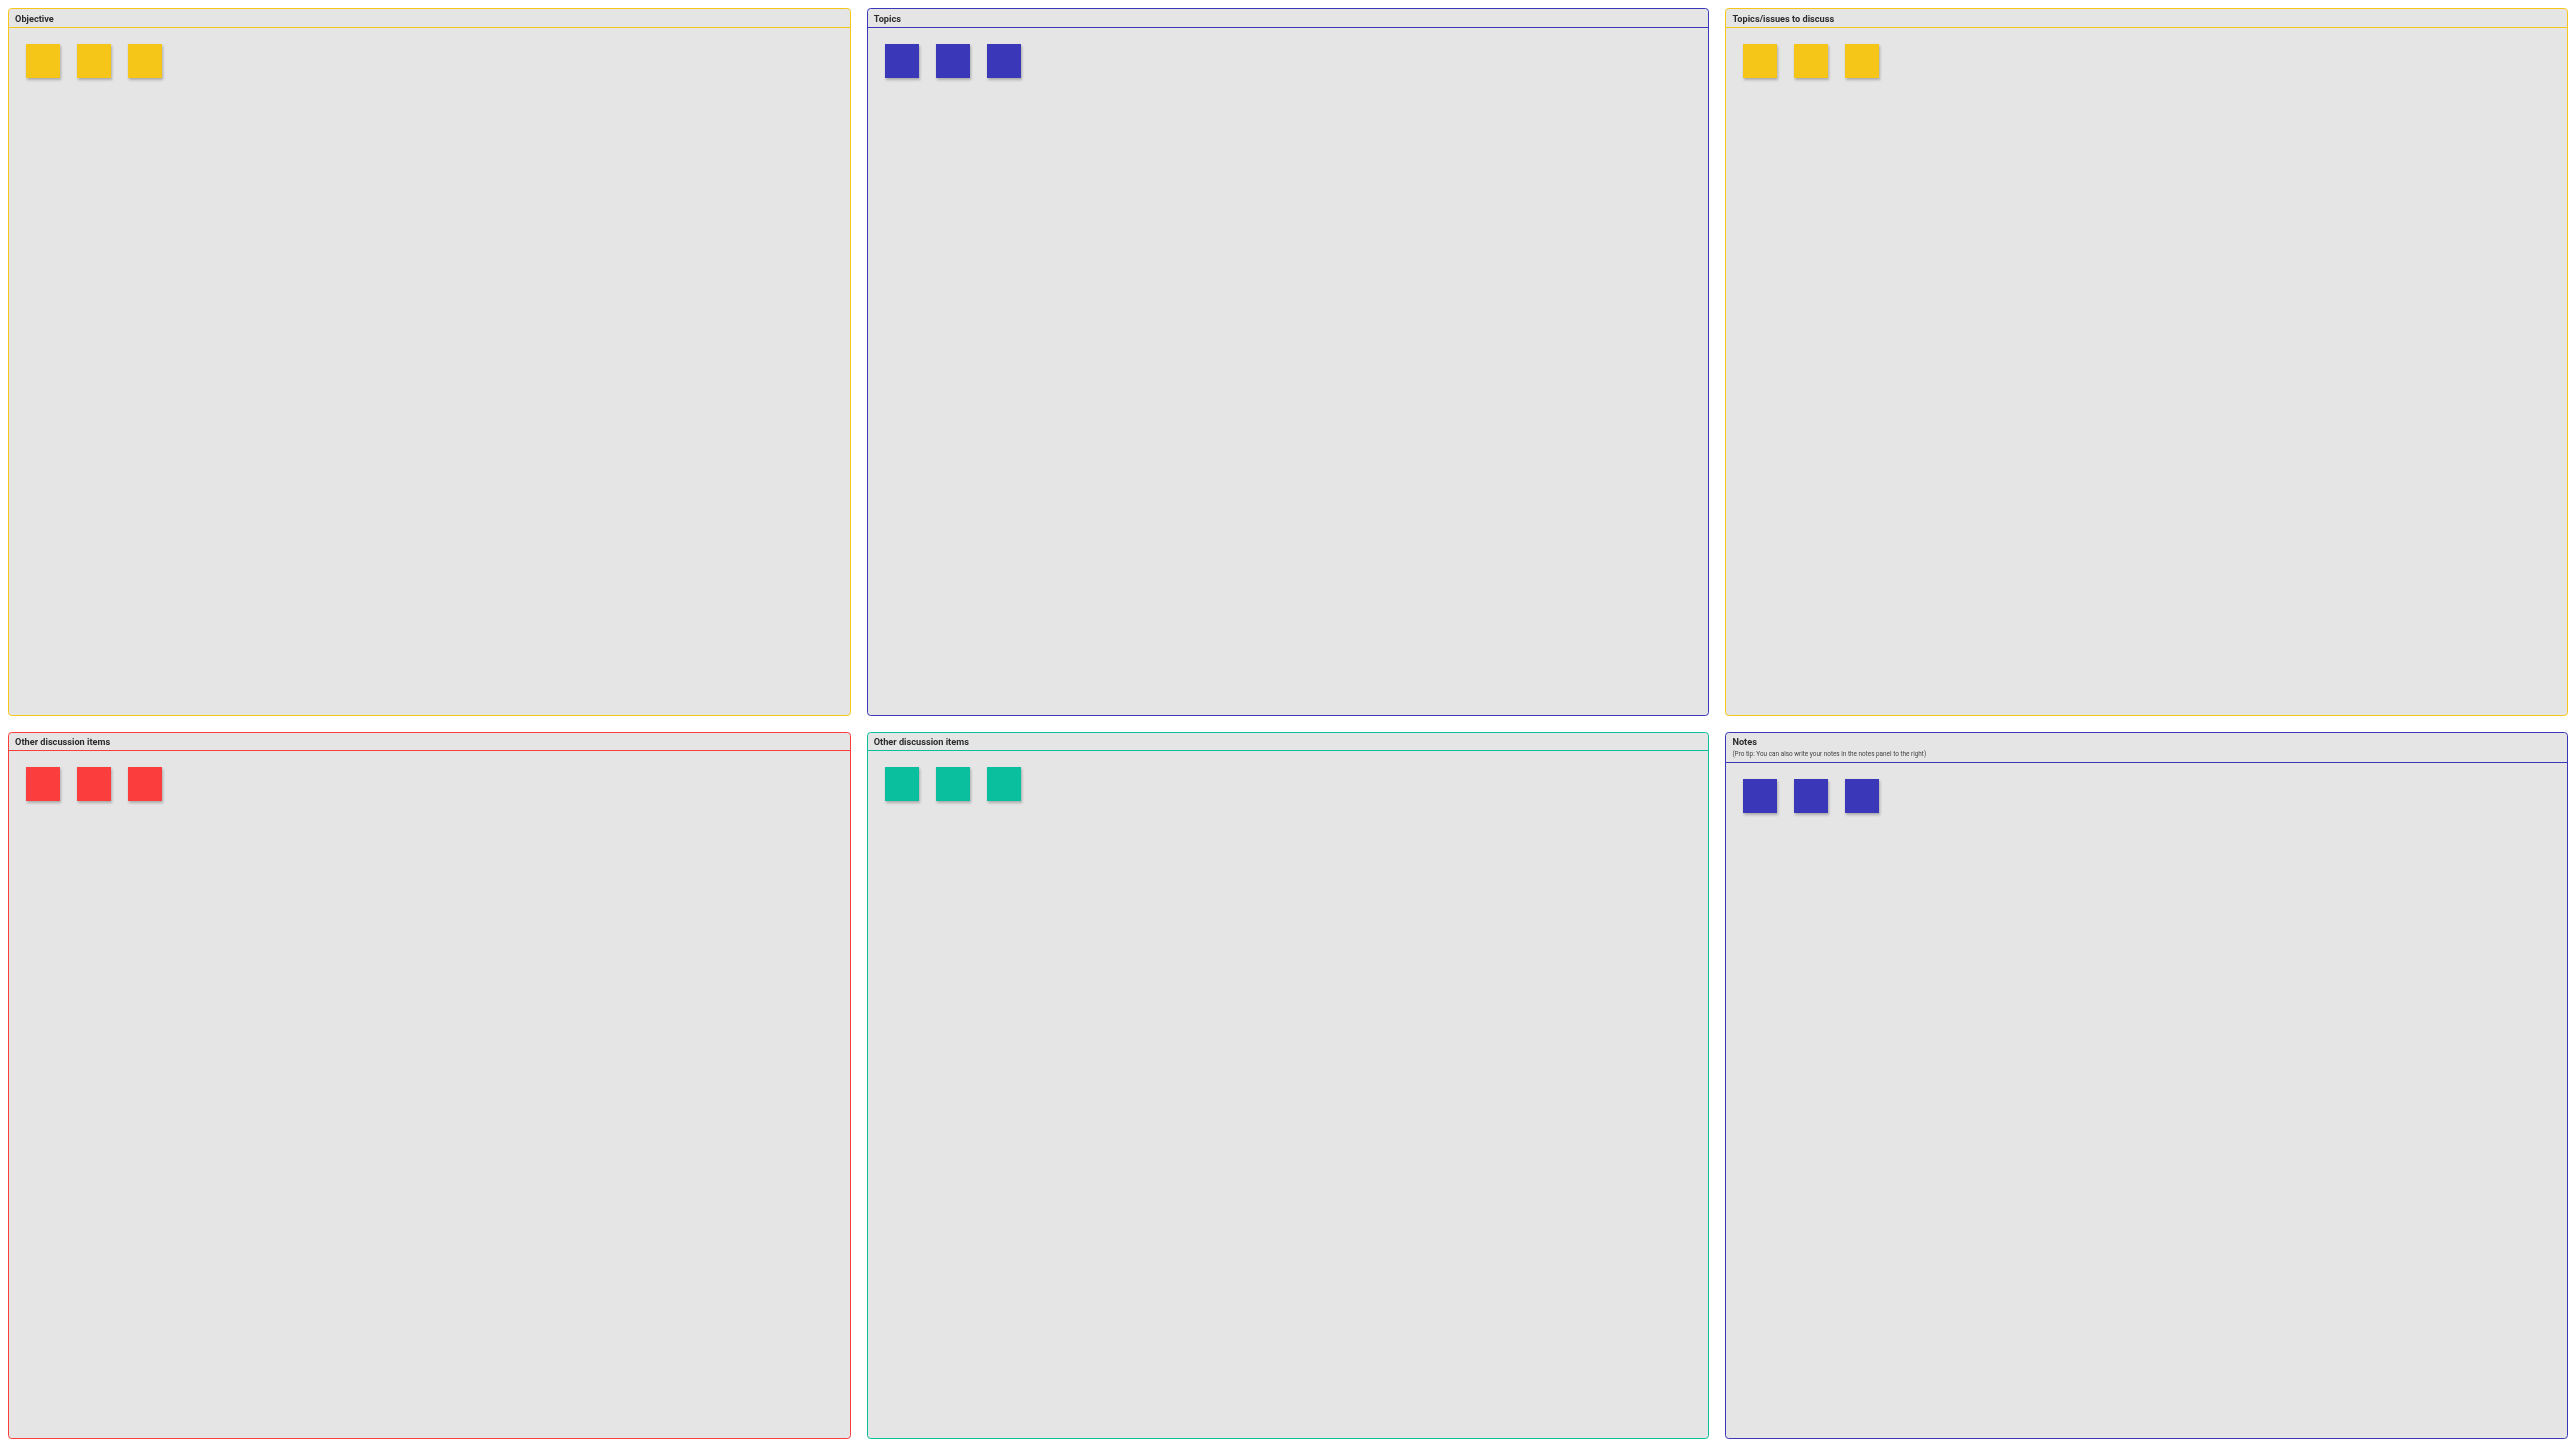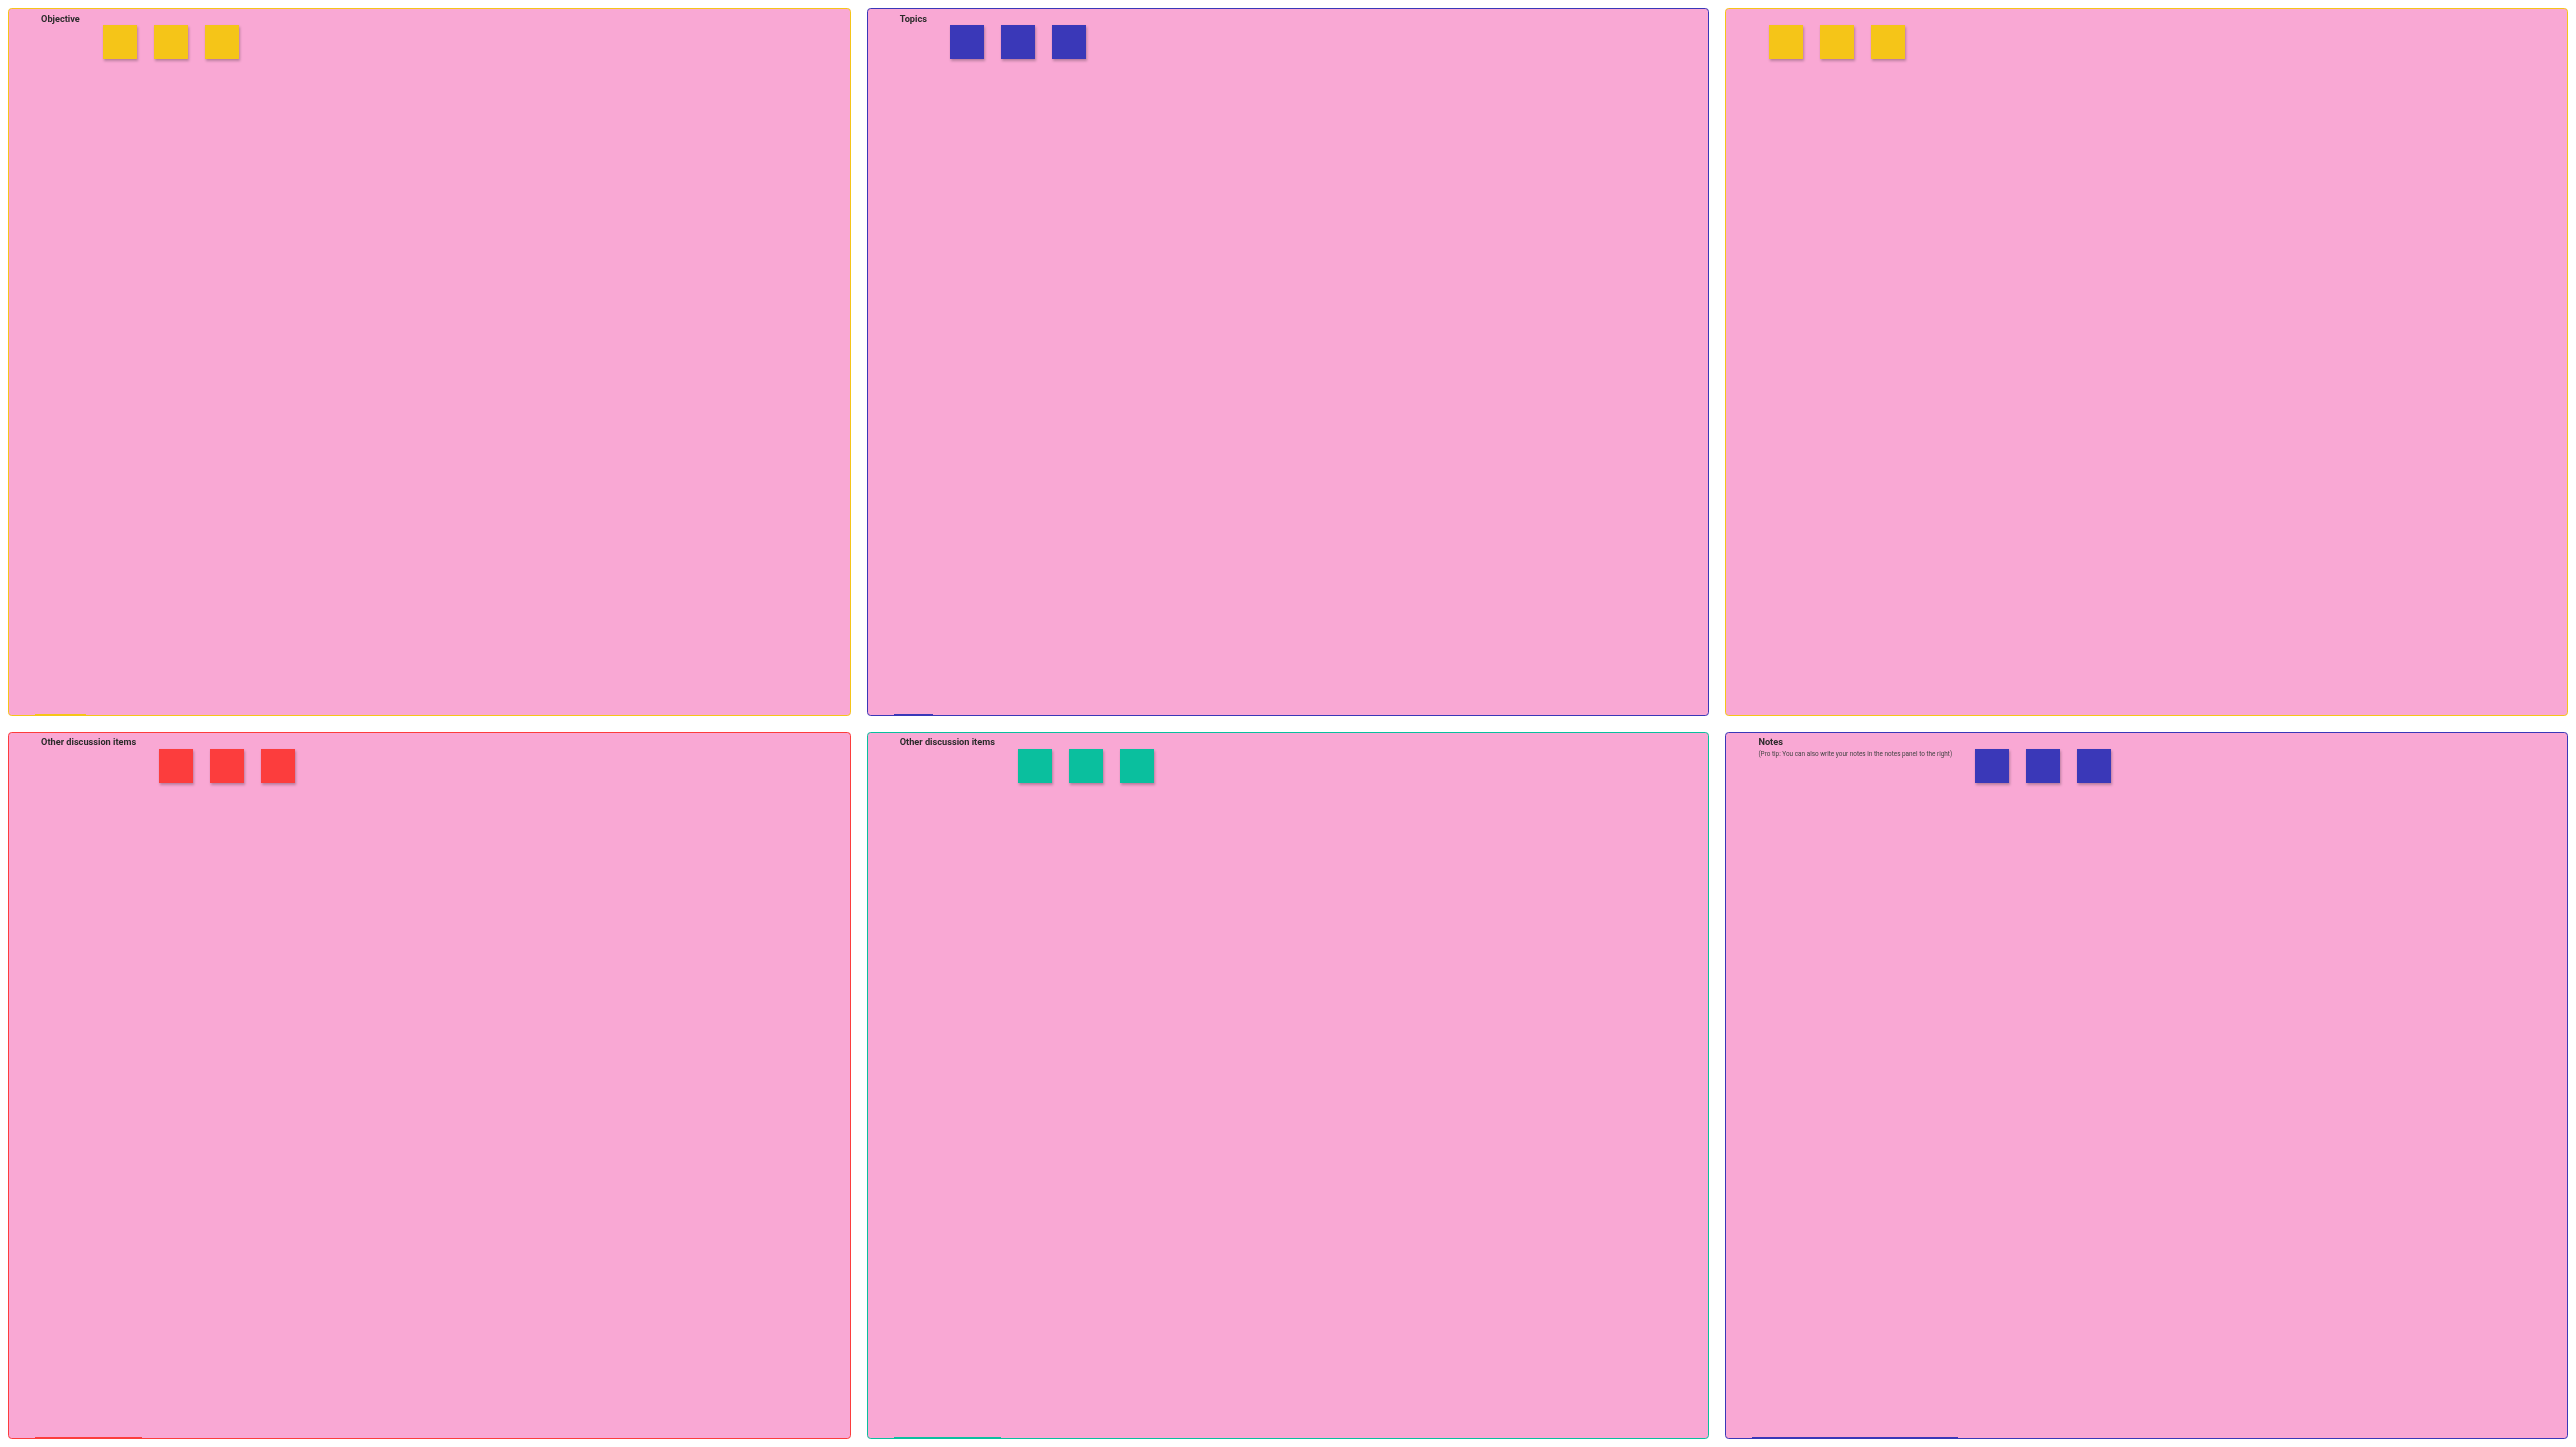--- a/index.html
+++ b/index.html
@@ -13,24 +13,23 @@
       grid-template-columns: repeat(3, 1fr);
       grid-template-rows: repeat(2, 1fr);
       gap: 16px;
       width: 100%;
       height: calc(100vh - 16px);
     }
     .panel {
       border: 1.2px solid;
       border-radius: 3.7px;
       display: flex;
-      flex-direction: row;
-      background: #f9a8d4;
+      flex-direction: column;
+      background: #e5e5e5;
       overflow: hidden;
-      padding-left: 26px;
     }
     .panel-header {
       padding: 3.7px 6.1px 3.1px 6.1px;
       border-bottom: 0.6px solid;
     }
     .panel-title {
       font-size: 9.2px;
       font-weight: 700;
       color: #2b2b2b;
       line-height: 1.2;
@@ -87,20 +86,23 @@
       <div class="panel-title">Topics</div>
     </div>
     <div class="panel-body">
         <div class="sticky" style="background: rgb(58, 56, 184);"></div>
         <div class="sticky" style="background: rgb(58, 56, 184);"></div>
         <div class="sticky" style="background: rgb(58, 56, 184);"></div>
       </div>
   </div>
 
   <div class="panel bc-yellow">
+    <div class="panel-header">
+      <div class="panel-title">Topics/issues to discuss</div>
+    </div>
     <div class="panel-body">
         <div class="sticky" style="background: rgb(245, 197, 24);"></div>
         <div class="sticky" style="background: rgb(245, 197, 24);"></div>
         <div class="sticky" style="background: rgb(245, 197, 24);"></div>
       </div>
   </div>
 
   <div class="panel bc-red">
     <div class="panel-header">
       <div class="panel-title">Other discussion items</div>

